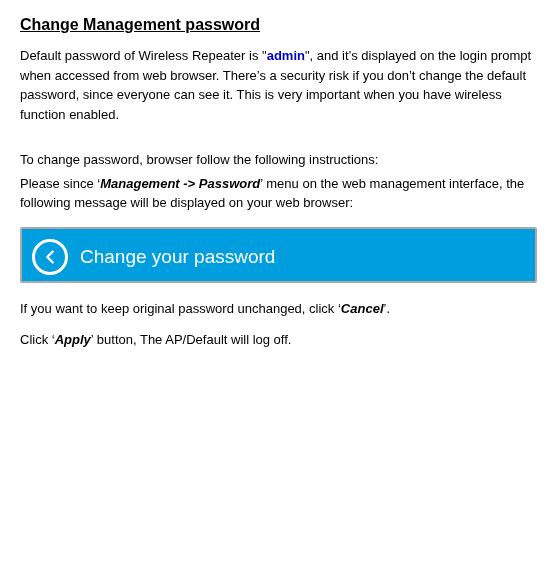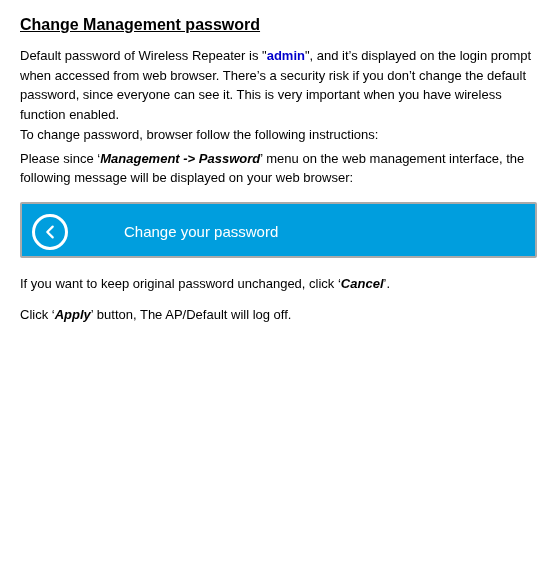--- a/index.html
+++ b/index.html
@@ -13,21 +13,21 @@
     }
 
     .page-title {
       font-weight: bold;
       text-decoration: underline;
       margin-bottom: 12px;
       font-size: 16px;
     }
 
     .intro-text {
-      margin-bottom: 1px;
+      margin-bottom: 26px;
       line-height: 1.5;
       font-size: 13px;
     }
 
     .intro-text .highlight {
       color: #0000cc;
       font-weight: bold;
     }
 
     .instructions {
@@ -66,23 +66,22 @@
     .back-icon svg {
       width: 18px;
       height: 18px;
       fill: none;
       stroke: #fff;
       stroke-width: 2.5;
     }
 
     .screenshot-title {
       color: #fff;
-      font-size: 15px;
+      font-size: 19px;
       font-weight: normal;
-      margin-left: 44px;
     }
 
     .form-area {
       padding: 4px 20px 16px 20px;
     }
 
     .form-row {
       display: flex;
       align-items: center;
       margin-bottom: 10px;

